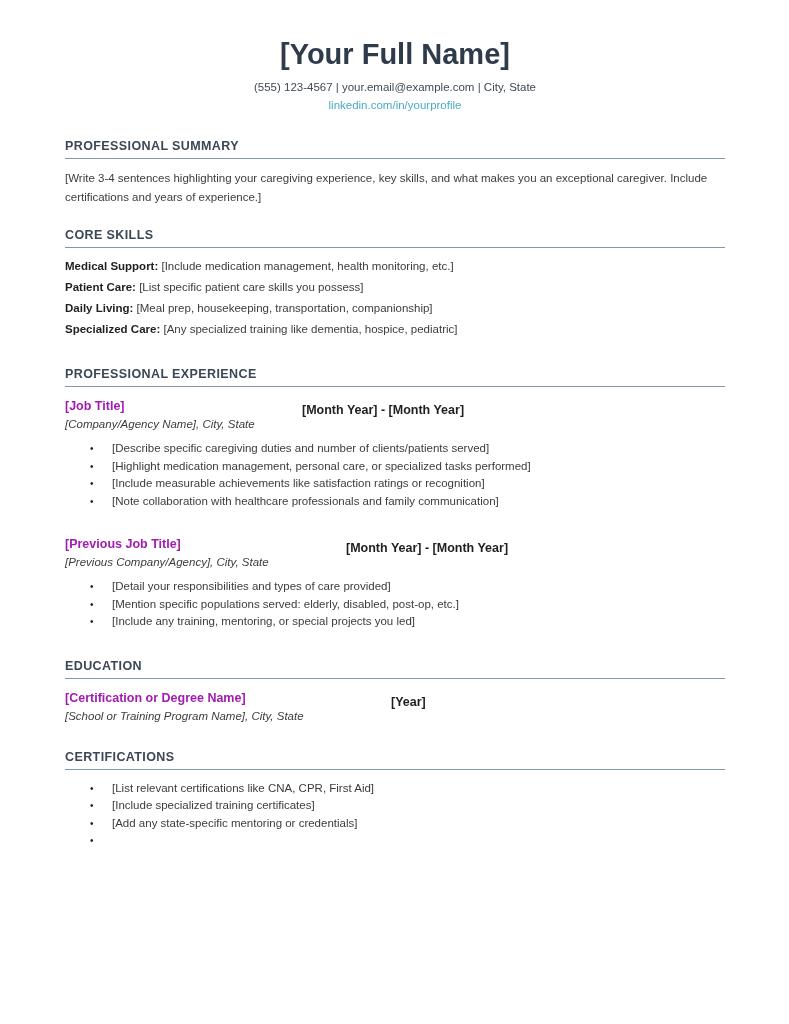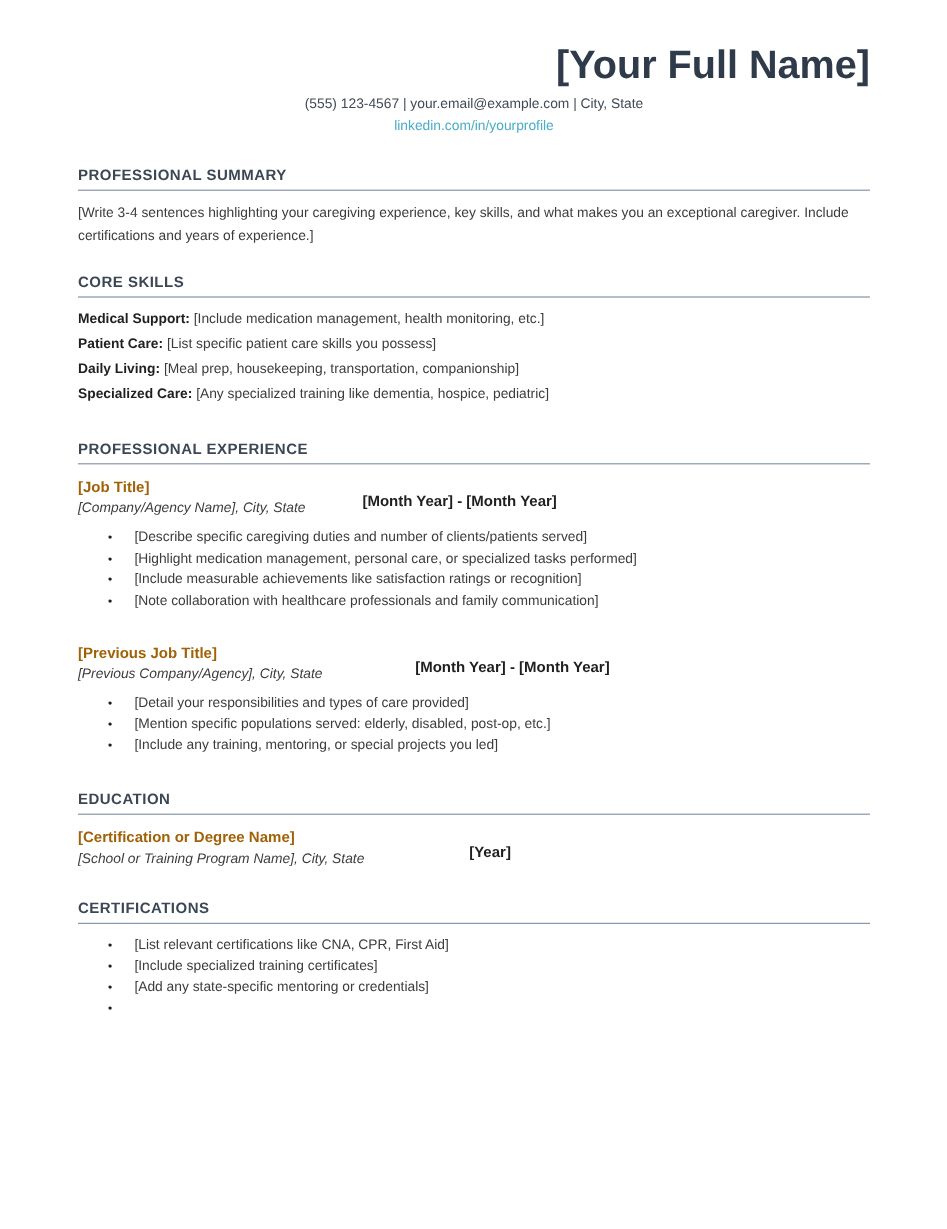--- a/index.html
+++ b/index.html
@@ -13,25 +13,24 @@
   .page {
     position: relative;
     width: 789px; height: 1024px;
     background: #ffffff;
     padding: 36px 64px 0 65px;
   }
 
   
   .resume-header { text-align: center; }
   .full-name {
-    font-size: 33px;
+    font-size: 29px;
     font-weight: bold;
     color: #2f3b4a;
     line-height: 36px;
-    text-align: right;
   }
   .contact-line {
     margin-top: 8px;
     font-size: 11.5px;
     color: #3f4a55;
     line-height: 14px;
   }
   .linkedin-link {
     margin-top: 4px;
     font-size: 11.5px;
@@ -74,23 +73,23 @@
     color: #3c3c3c;
   }
   .skill-label { font-weight: bold; color: #1f1f1f; }
 
   
   .entry { position: relative; }
   .entry-1 { margin-top: 11px; }
   .entry-2 { margin-top: 26px; }
   .entry-edu { margin-top: 11px; }
   .entry-title-row { position: relative; font-size: 12.5px; line-height: 16px; }
-  .entry-title { font-weight: bold; color: #a16207; margin-top: 39px; }
+  .entry-title { font-weight: bold; color: #a21caf; margin-top: 39px; }
   .entry-dates {
-    position: absolute; top: 12px;
+    position: absolute; top: 4px;
     font-weight: bold; color: #1f1f1f;
   }
   .dates-job1 { left: 237px; }
   .dates-job2 { left: 281px; }
   .dates-edu  { left: 326px; }
   .entry-company {
     margin-top: 3px;
     font-style: italic;
     font-size: 11.5px;
     line-height: 14px;

